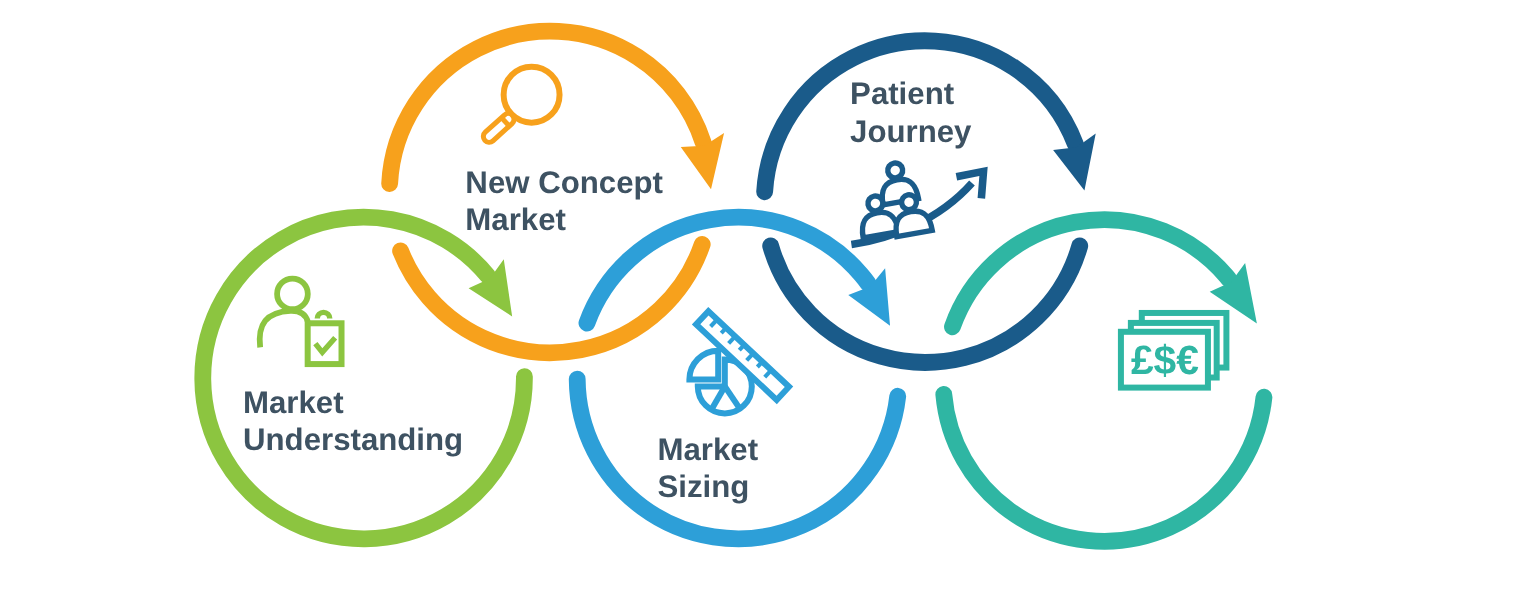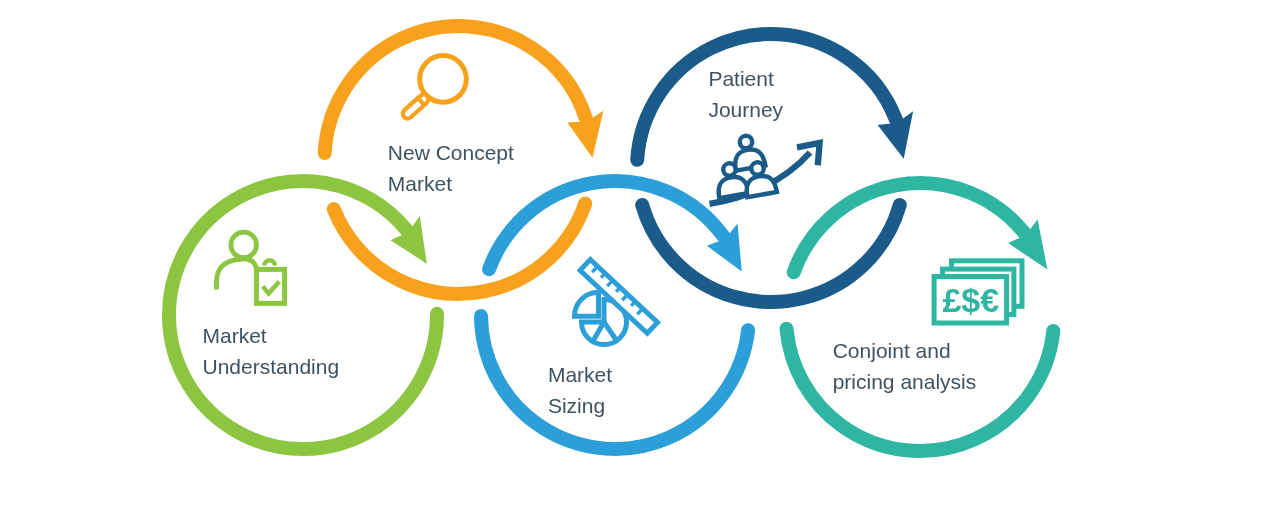--- a/index.html
+++ b/index.html
@@ -1,18 +1,18 @@
 <!DOCTYPE html>
 <html><head>
 <meta charset="utf-8">
 <style>
   html,body { margin:0; padding:0; background:#fff; }
   .stage { position:relative; width:1280px; height:512px; overflow:hidden;
            font-family:"Liberation Sans", sans-serif; }
-  .lbl { position:absolute; font-weight:normal; font-size:21px; line-height:31px;
+  .lbl { position:absolute; font-weight:bold; font-size:26px; line-height:31px;
          color:#3E5262; white-space:pre; letter-spacing:0; }
 </style>
 </head>
 <body>
 <div class="stage">
 <svg width="1280" height="512" viewBox="0 0 1280 512" style="position:absolute;left:0;top:0">
 <path d="M 437.0,313.8 A 134 134 0 0 1 237.0,431.6 A 134 134 0 0 1 235.0,199.5 A 134 134 0 0 1 406.4,229.8 " fill="none" stroke="#8CC540" stroke-width="14" stroke-linecap="round"></path>
 <path d="M 426.8,263.7 L 419.8,216.1 L 408.3,232.1 L 390.5,240.3 Z" fill="#8CC540"></path>
 <path d="M 585.2,203.6 A 134 134 0 0 1 357.4,247.9 A 134 134 0 0 1 333.8,209.1 " fill="none" stroke="#F7A11C" stroke-width="14" stroke-linecap="round"></path>
 <path d="M 324.7,153.0 A 134 134 0 0 1 531.5,47.6 A 134 134 0 0 1 585.9,118.6 " fill="none" stroke="#F7A11C" stroke-width="14" stroke-linecap="round"></path>
@@ -85,15 +85,13 @@
 </g>
 </svg>
 <div class="lbl" style="left:202.5px;top:320px">Market
 Understanding</div>
 <div class="lbl" style="left:387.8px;top:136.8px">New Concept
 Market</div>
 <div class="lbl" style="left:547.9px;top:358.5px">Market
 Sizing</div>
 <div class="lbl" style="left:708.4px;top:62.8px">Patient
 Journey</div>
-<div class="lbl" style="left:832.7px;top:334.9px">Conjoint and
-pricing analysis</div>
 </div>
 
 </body></html>

